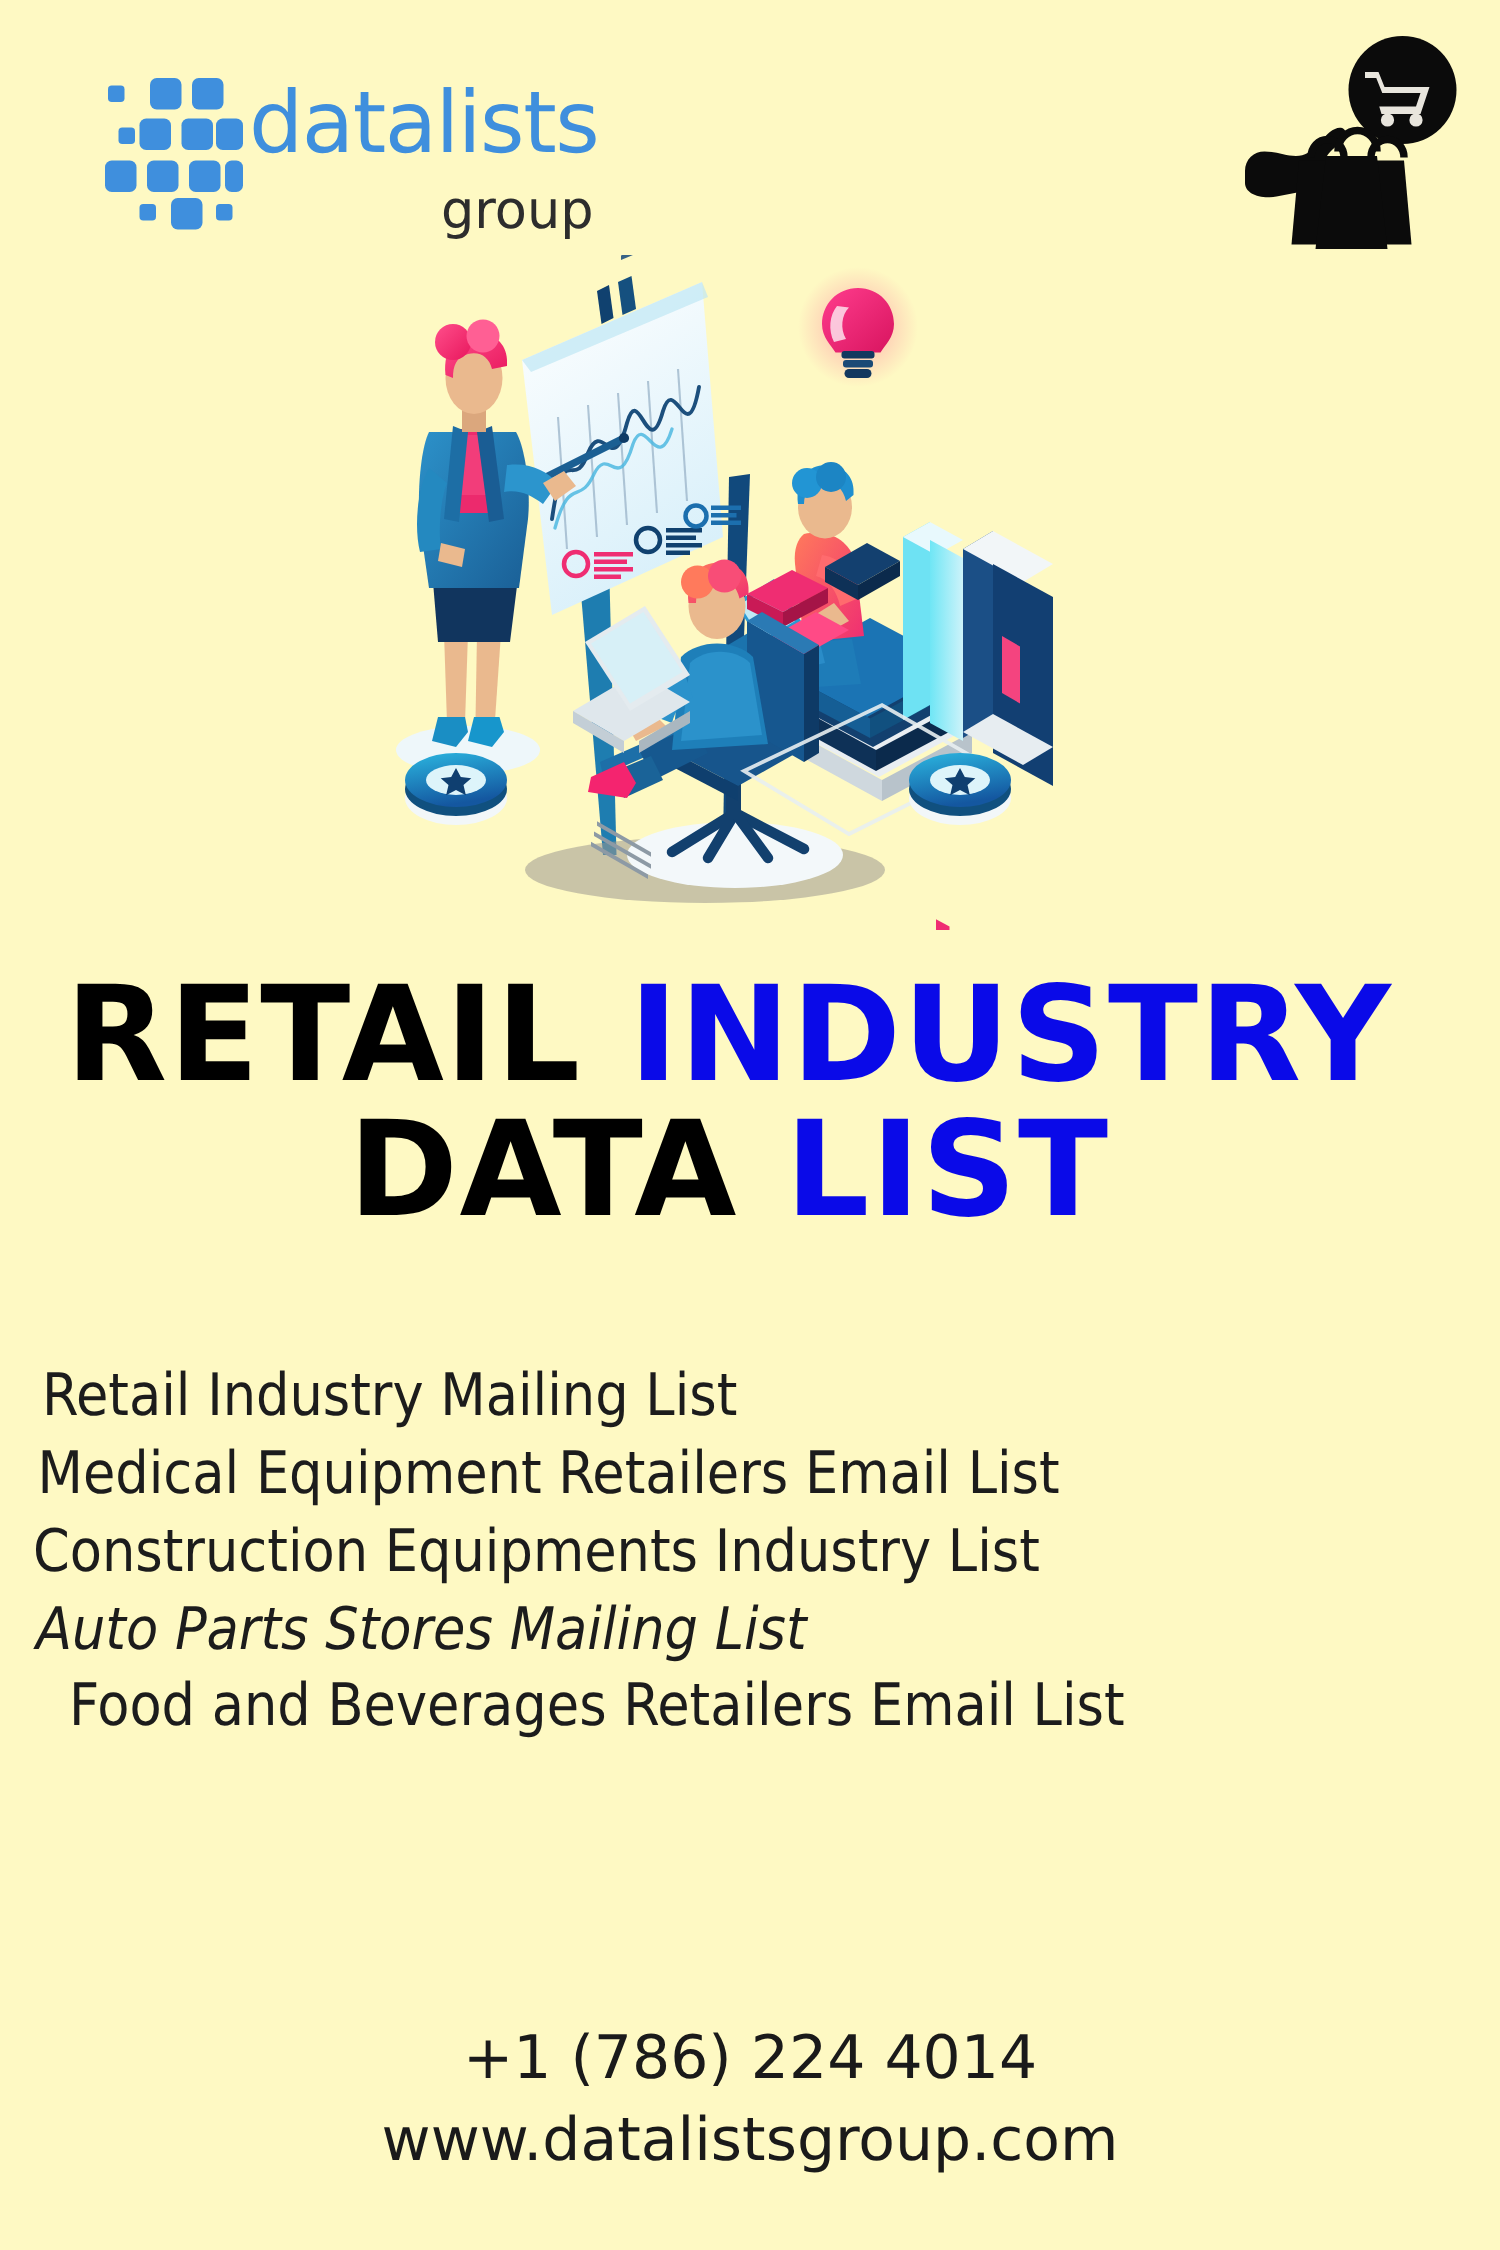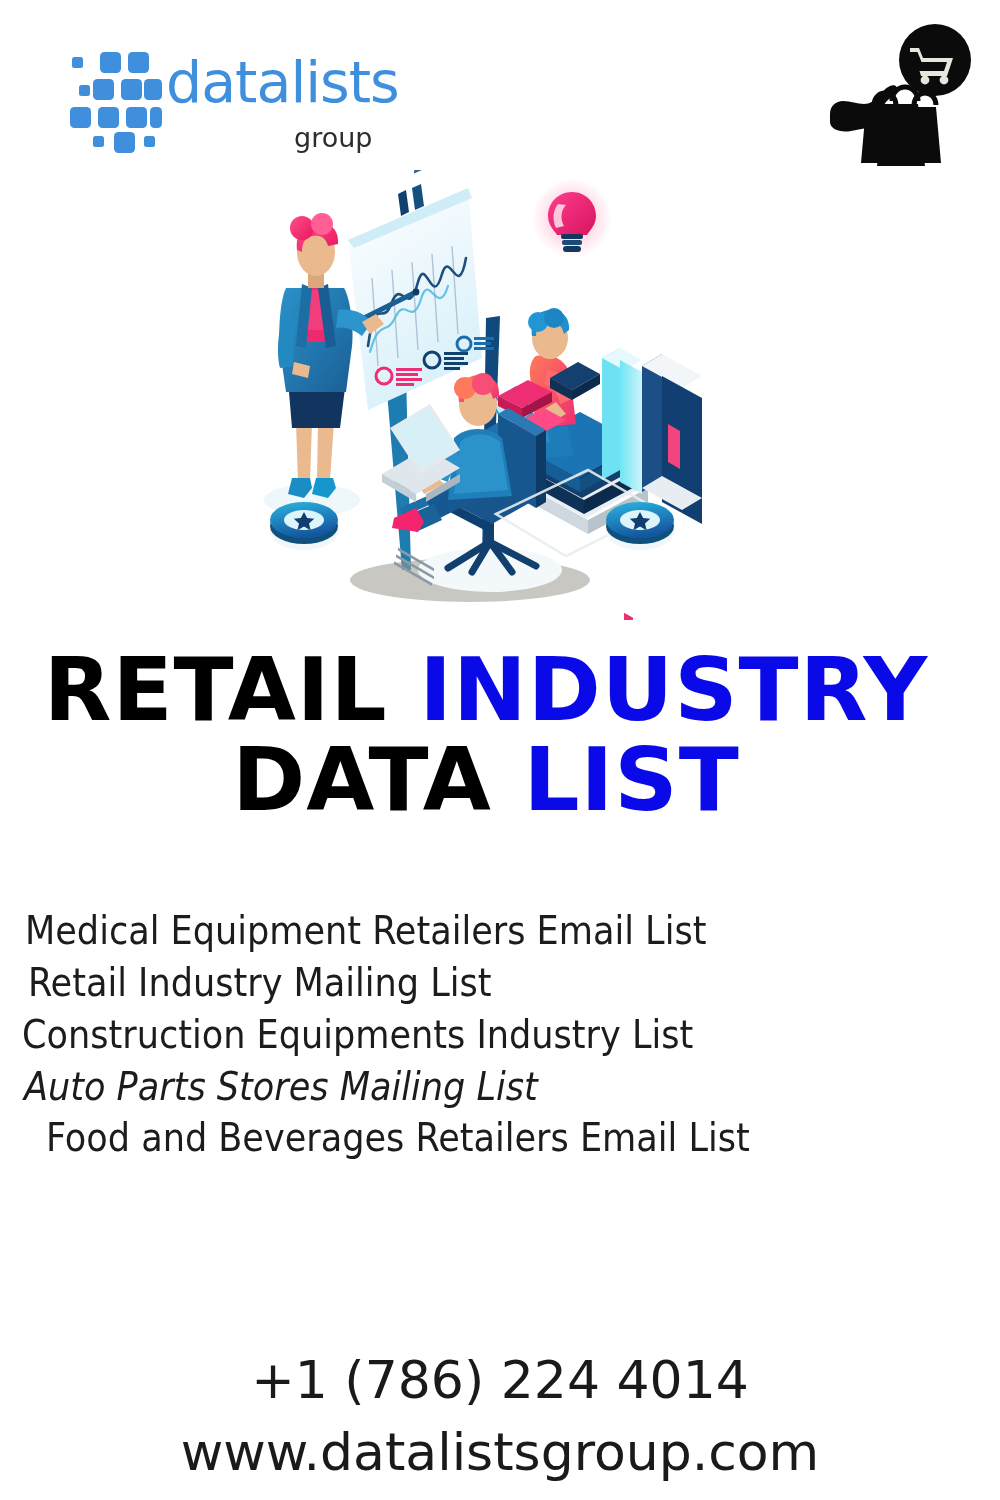--- a/index.html
+++ b/index.html
@@ -13,21 +13,21 @@
     background: #bbb8b0;
     font-family: "Liberation Sans", sans-serif;
     overflow: hidden;
     position: relative;
   }
 
   .poster {
     position: relative;
     width: 1000px;
     height: 1500px;
-    background: #ffffff;
+    background: #fef9c3;
   }
 
   
   .logo-block {
     position: absolute;
     left: 62px;
     top: 48px;
     width: 360px;
     height: 112px;
   }
@@ -47,21 +47,21 @@
     font-weight: 400;
     letter-spacing: -1px;
     color: #3f8fdd;
     line-height: 1;
   }
   .logo-sub {
     position: absolute;
     left: 232px;
     top: 76px;
     font-family: "DejaVu Sans", sans-serif;
-    font-size: 27px;
+    font-size: 35px;
     font-weight: 400;
     letter-spacing: 0px;
     color: #2d2d2d;
     line-height: 1;
   }
 
   
   .cart-icon-wrap {
     position: absolute;
     right: 18px;
@@ -122,21 +122,21 @@
   
   .contact-block {
     position: absolute;
     left: 0;
     top: 1345px;
     width: 1000px;
     text-align: center;
   }
   .contact-line {
     font-family: "DejaVu Sans", sans-serif;
-    font-size: 52px;
+    font-size: 40px;
     font-weight: 400;
     color: #1a1a1a;
     line-height: 1.38;
     white-space: nowrap;
   }
 </style>
 </head>
 <body>
 
 <div class="poster">
@@ -456,22 +456,22 @@
   <div class="title-block">
     <div class="title-line">
       <span class="t-black">RETAIL</span><span>&nbsp;</span><span class="t-blue">INDUSTRY</span>
     </div>
     <div class="title-line">
       <span class="t-black">DATA</span><span>&nbsp;</span><span class="t-blue">LIST</span>
     </div>
   </div>
 
   <div class="service-list">
+    <div class="service-item svc-0">Retail Industry Mailing List</div>
     <div class="service-item svc-1">Medical Equipment Retailers Email List</div>
-    <div class="service-item svc-0">Retail Industry Mailing List</div>
     <div class="service-item svc-2">Construction Equipments Industry List</div>
     <div class="service-item svc-3">Auto Parts Stores Mailing List</div>
     <div class="service-item svc-4">Food and Beverages Retailers Email List</div>
   </div>
 
   <div class="contact-block">
     <div class="contact-line">+1 (786) 224 4014</div>
     <div class="contact-line">www.datalistsgroup.com</div>
   </div>
 

